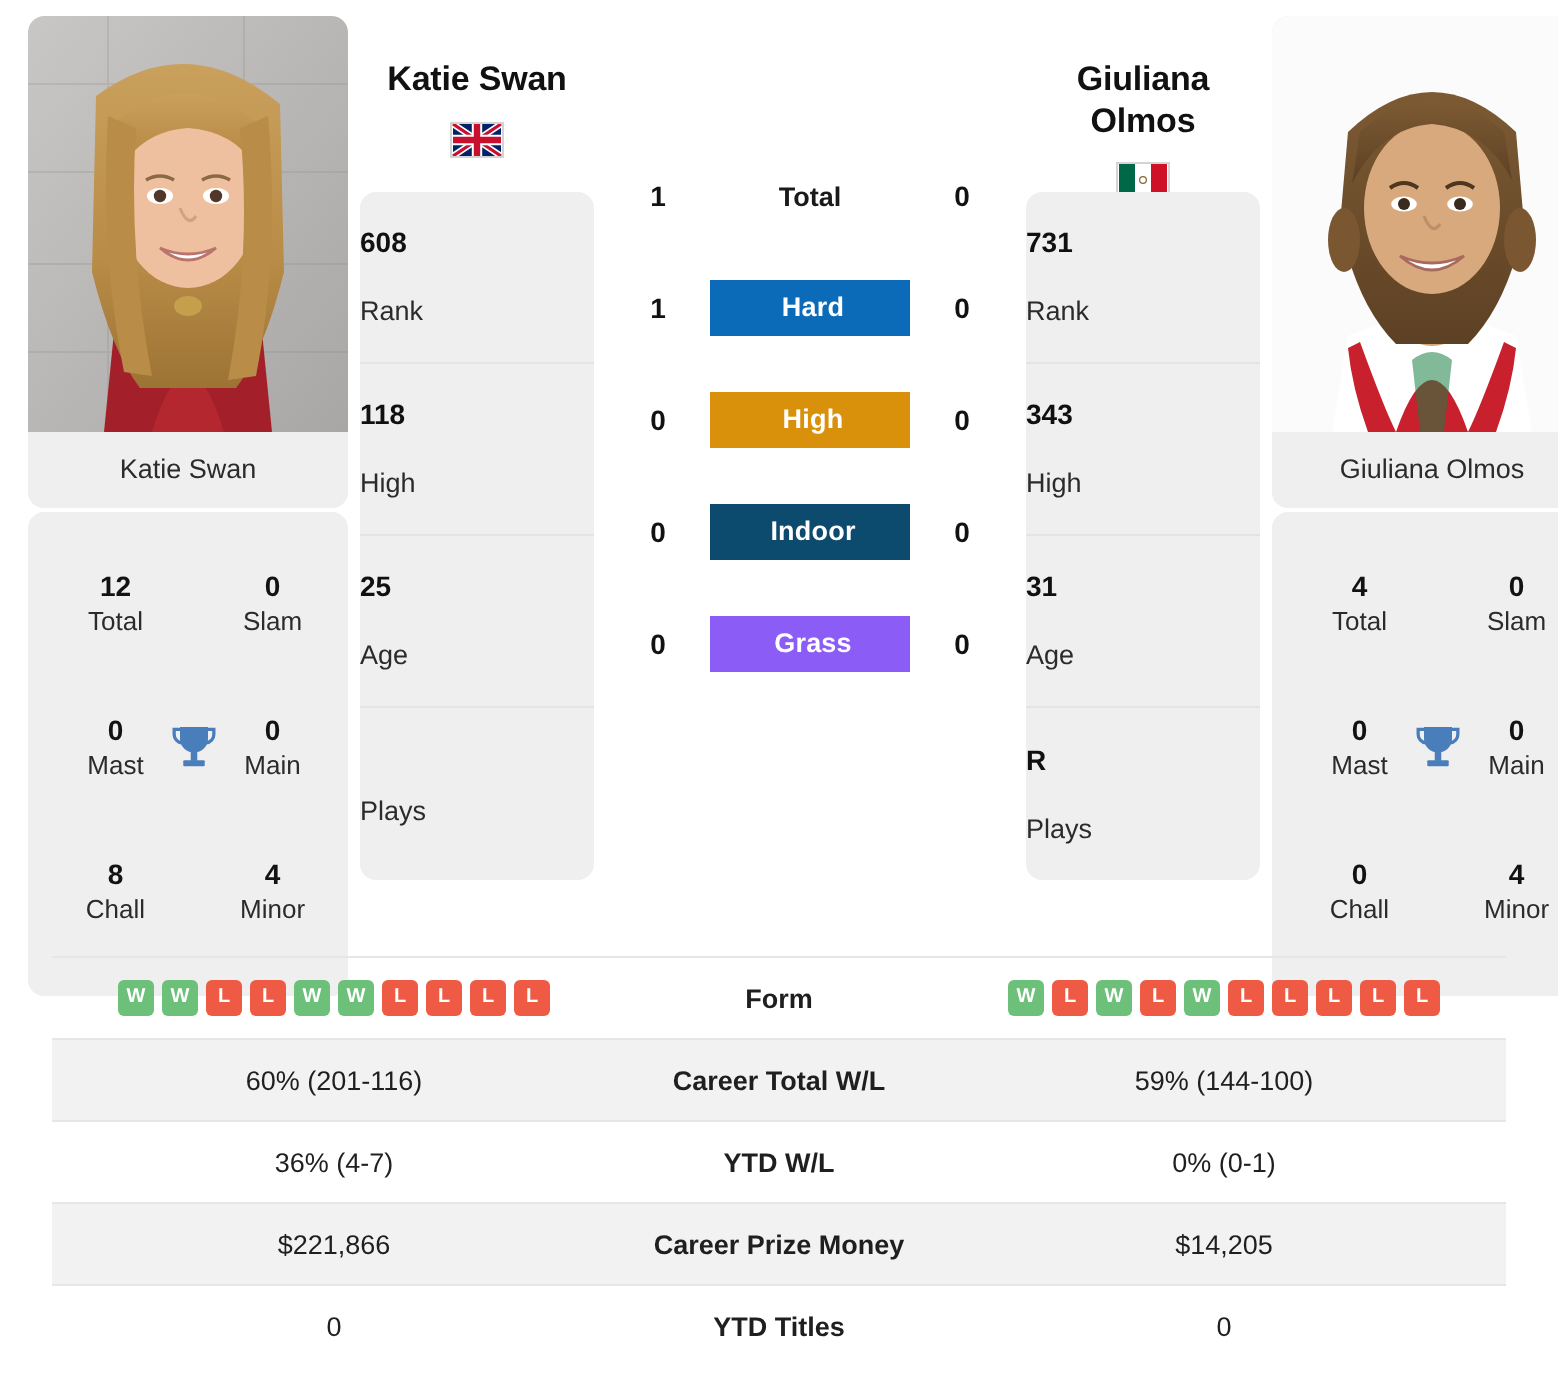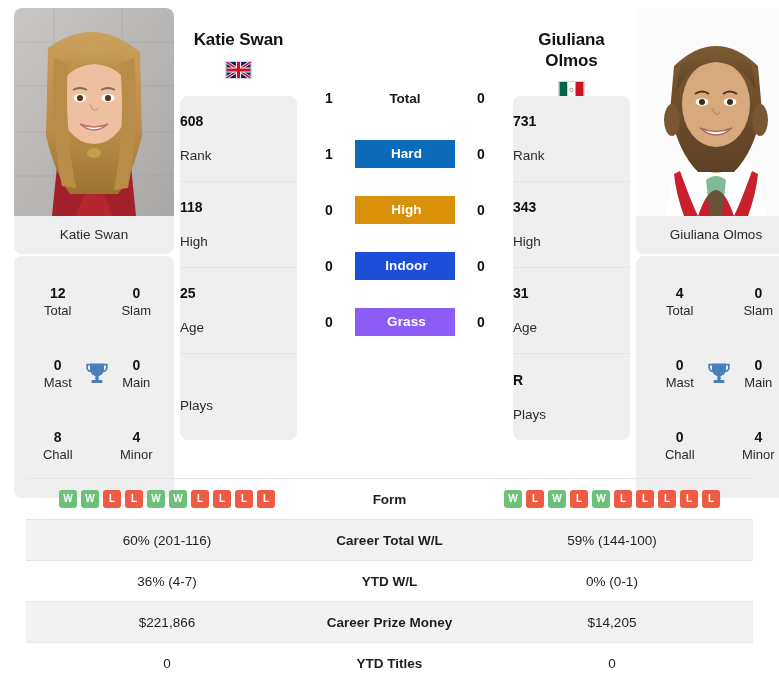--- a/index.html
+++ b/index.html
@@ -357,21 +357,21 @@
         <div class="surf-row">
           <div class="surf-score">0</div>
           <div class="surf-mid">
             <span class="surf-badge" style="background: rgb(217, 144, 10);">High</span>
           </div>
           <div class="surf-score">0</div>
         </div>
         <div class="surf-row">
           <div class="surf-score">0</div>
           <div class="surf-mid">
-            <span class="surf-badge" style="background: #1d4ed8;">Indoor</span>
+            <span class="surf-badge" style="background: #0c4a6e;">Indoor</span>
           </div>
           <div class="surf-score">0</div>
         </div>
         <div class="surf-row">
           <div class="surf-score">0</div>
           <div class="surf-mid">
             <span class="surf-badge" style="background: #8b5cf6;">Grass</span>
           </div>
           <div class="surf-score">0</div>
         </div>

